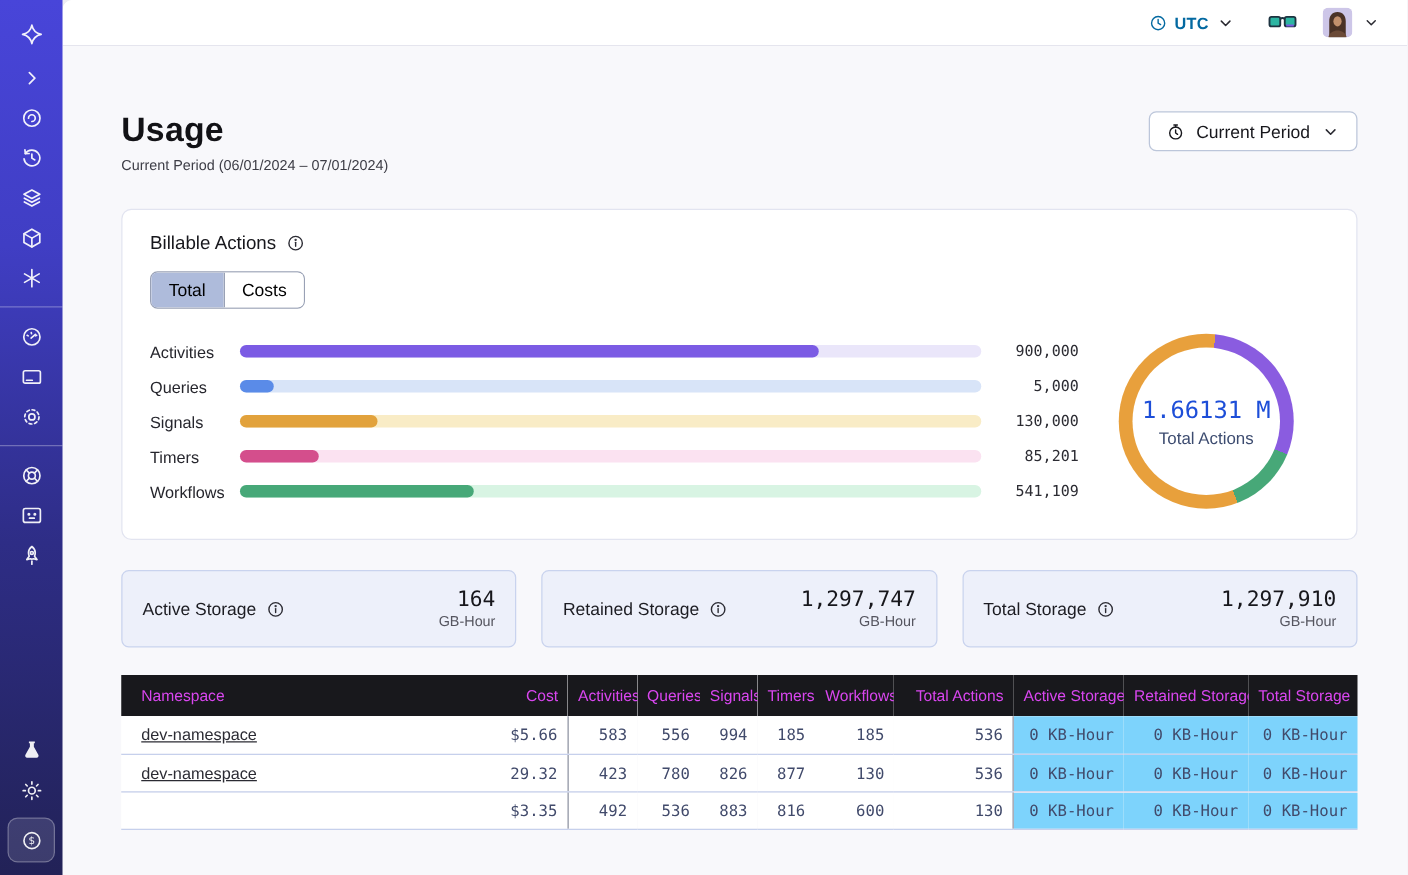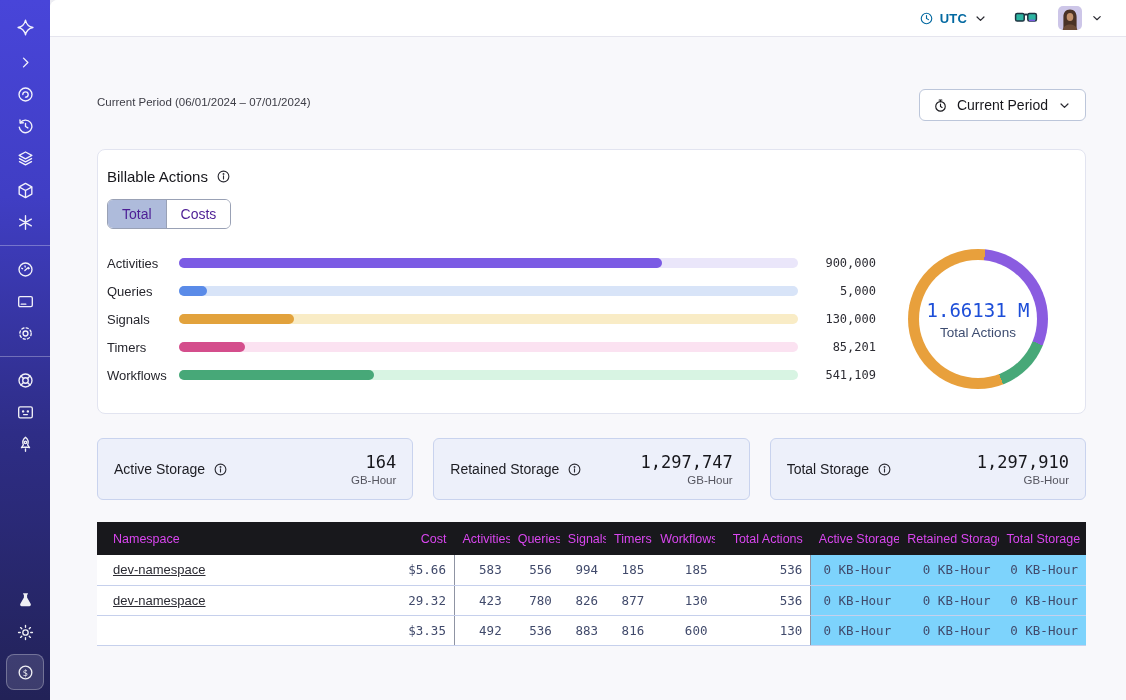--- a/index.html
+++ b/index.html
@@ -45,27 +45,27 @@
     border:1px solid #bcc6da; border-radius:6px; padding:7px 13px; font-size:14px; font-weight:500;
     color:#17171c; cursor:pointer; }
   .period-btn svg { width:15px; height:15px; }
 
   .banner { margin-top:22px; background:#ebeefc; border:1px solid #7e89de; border-radius:4px;
     padding:13px 17px; display:flex; align-items:center; gap:8px; font-size:13.2px; color:#1e2030; }
   .banner svg { width:15px; height:15px; flex:0 0 15px; color:#2a2c3a; }
 
   
   .card { margin-top:28px; background:#fff; border:1px solid #e2e4f0; border-radius:8px;
-    padding:18px 9px 24px; }
+    padding:18px 22px 24px; }
   .card-title-row { display:flex; align-items:center; gap:8px; }
   .card-title { font-size:15px; font-weight:500; color:#17171c; }
   .info-ic { width:15px; height:15px; color:#2c2c34; cursor:pointer; }
   .tabs { display:inline-flex; border:1px solid #99a1b5; border-radius:6px; overflow:hidden;
     margin-top:14px; background:#fff; }
-  .tab { padding:6px 14px; font-size:14px; color:#4c1d95; cursor:pointer; background:#fff; }
+  .tab { padding:6px 14px; font-size:14px; color:#000000; cursor:pointer; background:#fff; }
   .tab + .tab { border-left:1px solid #99a1b5; }
   .tab.selected { background:#aebbdb; }
 
   .chart-row { display:flex; align-items:center; margin-top:20px; }
   .bars { flex:1; padding-right:4px; }
   .bar-row { display:flex; align-items:center; margin-bottom:17px; height:11px; }
   .bar-row:last-child { margin-bottom:0; }
   .bar-label { width:72px; font-size:13px; color:#26262d; }
   .bar-track { flex:1; height:10px; border-radius:5px; position:relative; }
   .bar-fill { position:absolute; left:0; top:0; height:10px; border-radius:5px; }
@@ -241,20 +241,21 @@
       </div>
       <svg class="chev acct-chev" viewBox="0 0 24 24" fill="none" stroke="currentColor" stroke-width="2" stroke-linecap="round" stroke-linejoin="round">
           <path d="M6.5 9.5 L12 15 L17.5 9.5"></path>
         </svg>
     </header>
 
     <div class="content">
 
       <div class="page-head">
         <div>
+          <div class="page-title">Usage</div>
           <div class="page-sub">Current Period (06/01/2024 – 07/01/2024)</div>
         </div>
         <button class="period-btn">
           <svg viewBox="0 0 24 24" fill="none" stroke="currentColor" stroke-width="1.8" stroke-linecap="round">
               <circle cx="12" cy="13.4" r="7.6"></circle>
               <path d="M9.8 3.2 h4.4 M12 3.2 V5.8 M12 9.6 V13.4 l2.5 1.7"></path>
             </svg>
           <span>Current Period</span>
           <svg class="chev" viewBox="0 0 24 24" fill="none" stroke="currentColor" stroke-width="2" stroke-linecap="round" stroke-linejoin="round">
               <path d="M6.5 9.5 L12 15 L17.5 9.5"></path>

